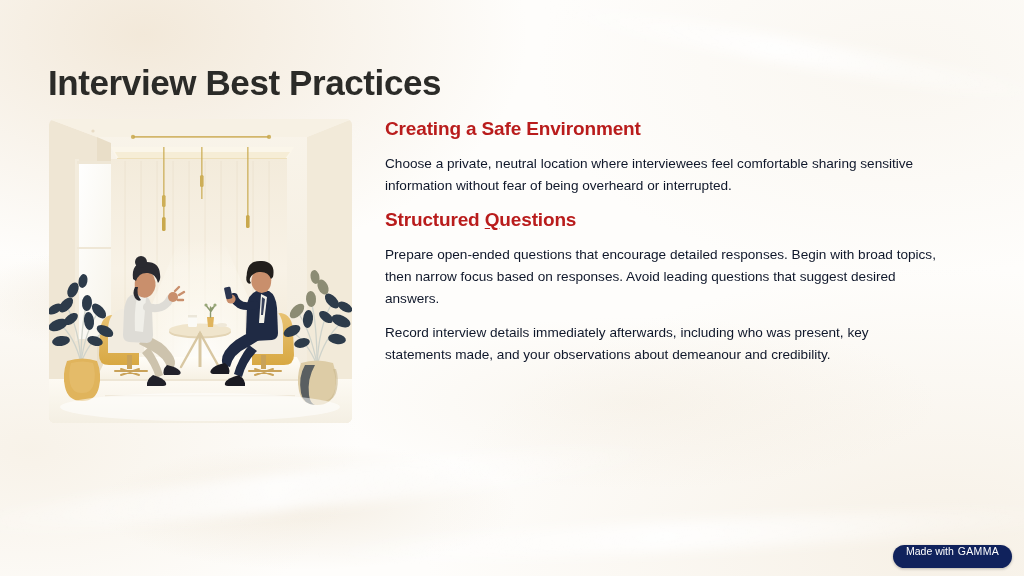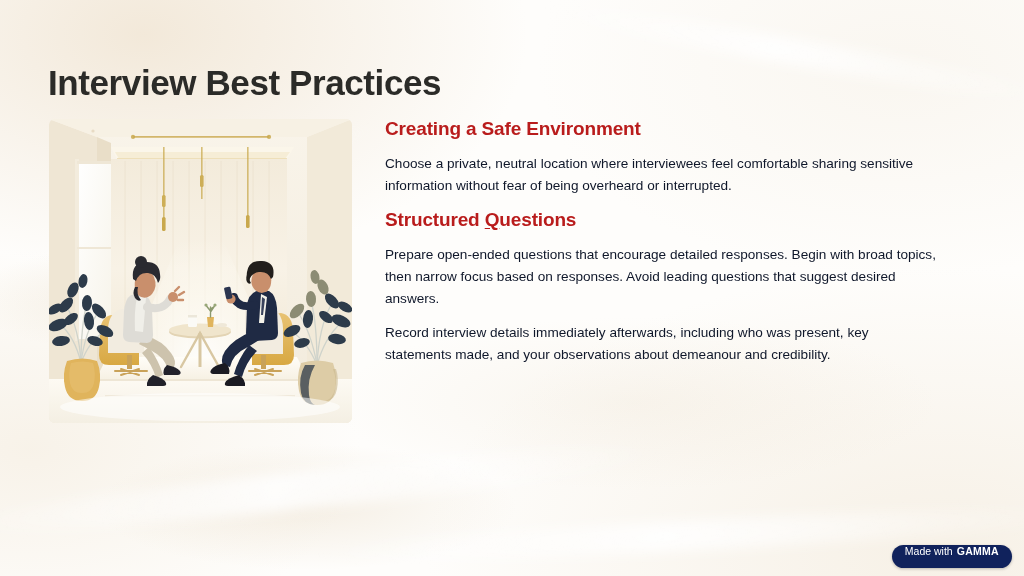--- a/index.html
+++ b/index.html
@@ -113,21 +113,21 @@
     padding: 0 13px;
     border-radius: 12px;
     background: #10225c;
     color: #ffffff;
     font-size: 10.5px;
     display: flex;
     align-items: flex-start;
     gap: 4px;
     box-shadow: 0 1px 3px rgba(0,0,0,0.25);
   }
-  .gamma-badge .gm-word { font-weight: bold; letter-spacing: 0.3px; font-size: 10.5px; }
+  .gamma-badge .gm-word { font-weight: normal; letter-spacing: 0.3px; font-size: 10.5px; }
 </style>
 </head>
 <body>
 
 <div class="slide">
 
   <div class="bg-layer bg-wash-a"></div>
   <div class="bg-layer bg-wash-b"></div>
   <div class="bg-streak streak-1"></div>
   <div class="bg-streak streak-2"></div>

